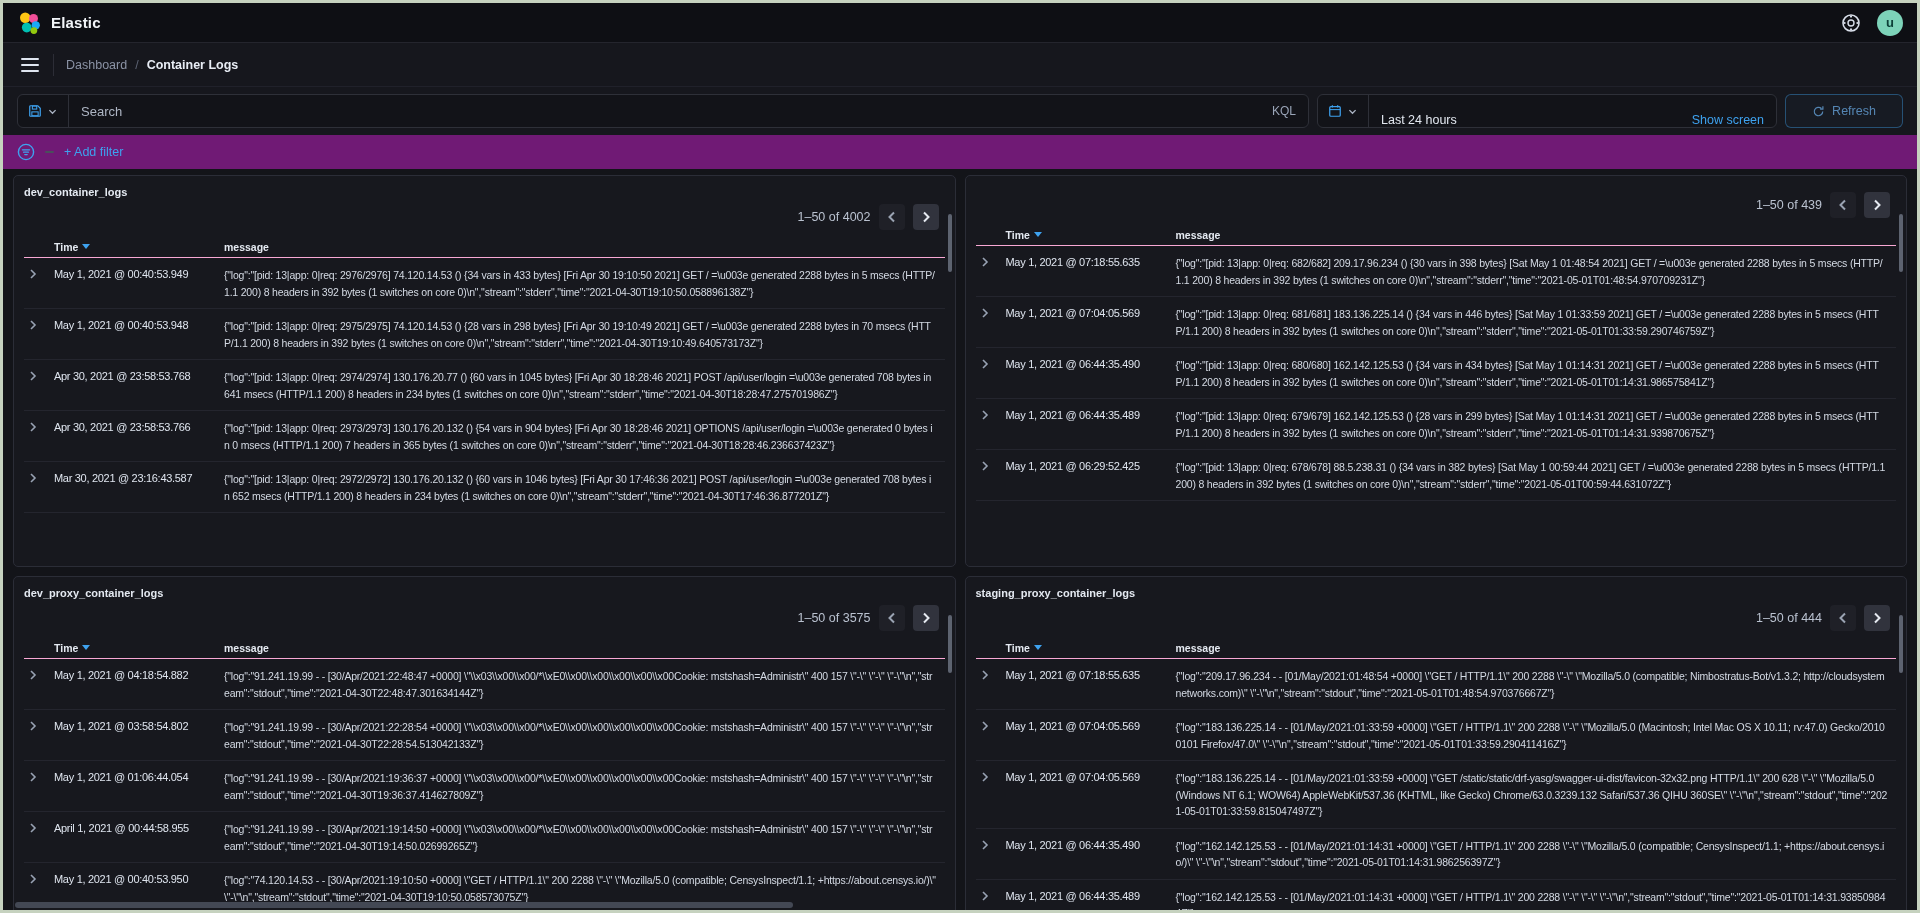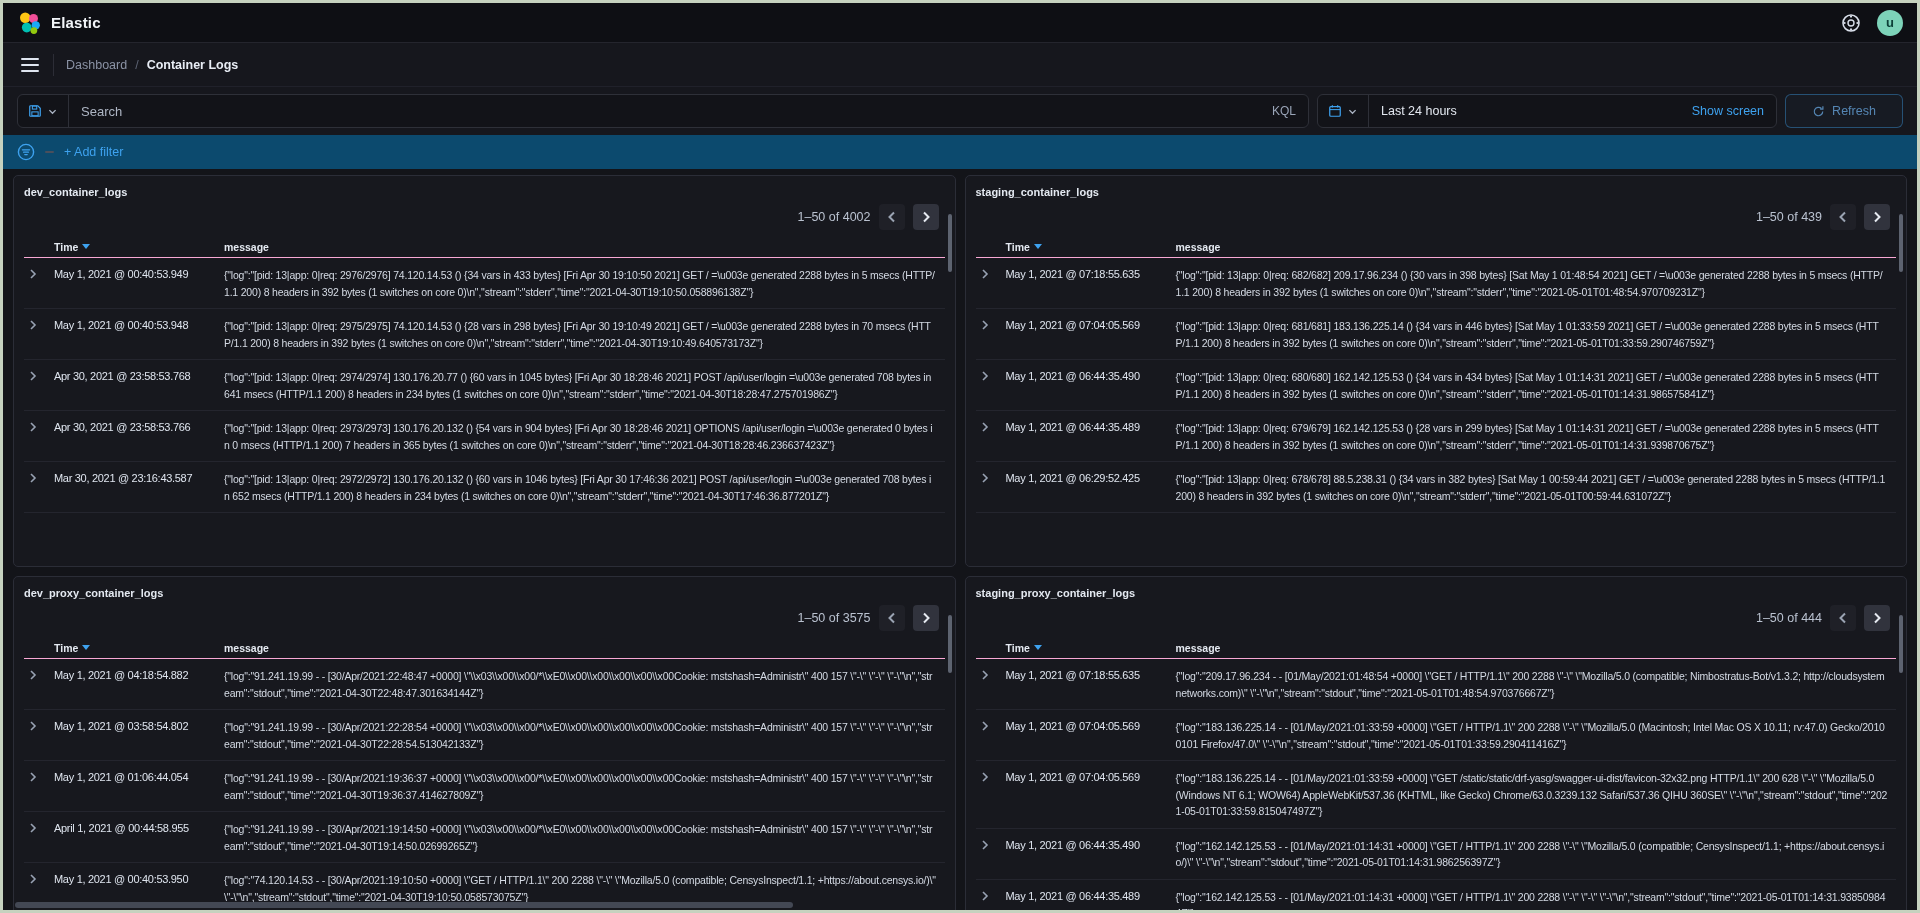--- a/index.html
+++ b/index.html
@@ -35,30 +35,30 @@
   .edit-btn svg{width:12px;height:12px;}
   
   .querybar{height:48px;background:#16171d;display:flex;align-items:center;padding:0 14px;gap:8px;}
   .search-wrap{flex:1;display:flex;align-items:center;height:34px;background:#121318;border:1px solid #2e3038;border-radius:6px;overflow:hidden;}
   .save-query-btn{display:flex;align-items:center;gap:5px;height:100%;padding:0 10px;background:transparent;border:none;border-right:1px solid #2e3038;color:#3ea2ef;cursor:pointer;}
   .save-query-btn svg{width:14px;height:14px;}
   .save-query-btn .chev{color:#aab3c2;width:11px;height:11px;}
   .search-input{flex:1;background:transparent;border:none;outline:none;color:#dfe5ef;font-size:13px;padding:0 12px;font-family:inherit;}
   .search-input::placeholder{color:#aeb6c4;opacity:1;}
   .kql{padding:0 12px;font-size:12px;color:#9aa5b8;cursor:pointer;}
-  .date-wrap{display:flex;align-items:center;width:460px;height:34px;background:#121318;border:1px solid #2e3038;border-radius:6px;}
+  .date-wrap{display:flex;align-items:flex-end;width:460px;height:34px;background:#121318;border:1px solid #2e3038;border-radius:6px;}
   .calendar-btn{display:flex;align-items:center;gap:5px;height:100%;padding:0 10px;background:transparent;border:none;border-right:1px solid #2e3038;color:#3ea2ef;cursor:pointer;}
   .calendar-btn svg{width:14px;height:14px;}
   .calendar-btn .chev{color:#aab3c2;width:11px;height:11px;}
   .time-range{padding:0 12px;font-size:12.5px;color:#e3e8f0;cursor:pointer;}
   .show-dates{margin-left:auto;padding:0 12px;font-size:12.5px;color:#3ea2ef;cursor:pointer;text-decoration:none;}
   .refresh-btn{display:flex;align-items:center;justify-content:center;gap:7px;height:34px;width:118px;border-radius:6px;border:1px solid rgba(62,162,239,.4);background:rgba(62,162,239,.03);color:rgba(100,160,215,.8);font-size:12.5px;cursor:pointer;}
   .refresh-btn svg{width:13px;height:13px;}
   
-  .filterbar{height:34px;background:#0c4a6e;display:flex;align-items:center;padding:0 14px;gap:10px;}
+  .filterbar{height:34px;background:#701a75;display:flex;align-items:center;padding:0 14px;gap:10px;}
   .filter-icon{width:18px;height:18px;display:inline-flex;cursor:pointer;color:#3ea2ef;}
   .filter-dash{width:9px;height:2px;background:#4a4f5c;border-radius:1px;}
   .add-filter{color:#3ea2ef;font-size:12.5px;cursor:pointer;text-decoration:none;}
   
   .grid{display:grid;grid-template-columns:1fr 1fr;gap:9px;padding:6px 10px 0 10px;}
   .panel{background:#17181e;border:1px solid #2b2d37;border-radius:5px;padding:10px;position:relative;overflow:hidden;}
   .panel.top{height:392px;}
   .panel.bottom{height:460px;}
   .panel-title{font-size:11px;font-weight:700;color:#e4e9f1;cursor:pointer;}
   .panel-pagination{display:flex;align-items:center;justify-content:flex-end;gap:8px;margin:6px 6px 6px 0;height:26px;}
@@ -248,21 +248,20 @@
               </svg>
             </button>
           <div class="cell time">Mar 30, 2021 @ 23:16:43.587</div>
           <div class="cell msg">{"log":"[pid: 13|app: 0|req: 2972/2972] 130.176.20.132 () {60 vars in 1046 bytes} [Fri Apr 30 17:46:36 2021] POST /api/user/login =\u003e generated 708 bytes in 652 msecs (HTTP/1.1 200) 8 headers in 234 bytes (1 switches on core 0)\n","stream":"stderr","time":"2021-04-30T17:46:36.877201Z"}</div>
         </div>
       </div>
       <span class="vthumb"></span>
     </section>
 
     <section class="panel top">
-      <div class="panel-title">staging_container_logs</div>
       <div class="panel-pagination">
         <span class="page-info">1–50 of 439</span>
         <button class="pg prev">
             <svg viewBox="0 0 12 12">
               <path d="M8 1.5L3.5 6 8 10.5" fill="none" stroke="currentColor" stroke-width="2"></path>
             </svg>
           </button>
         <button class="pg next">
             <svg viewBox="0 0 12 12">
               <path d="M4 1.5L8.5 6 4 10.5" fill="none" stroke="currentColor" stroke-width="2"></path>

